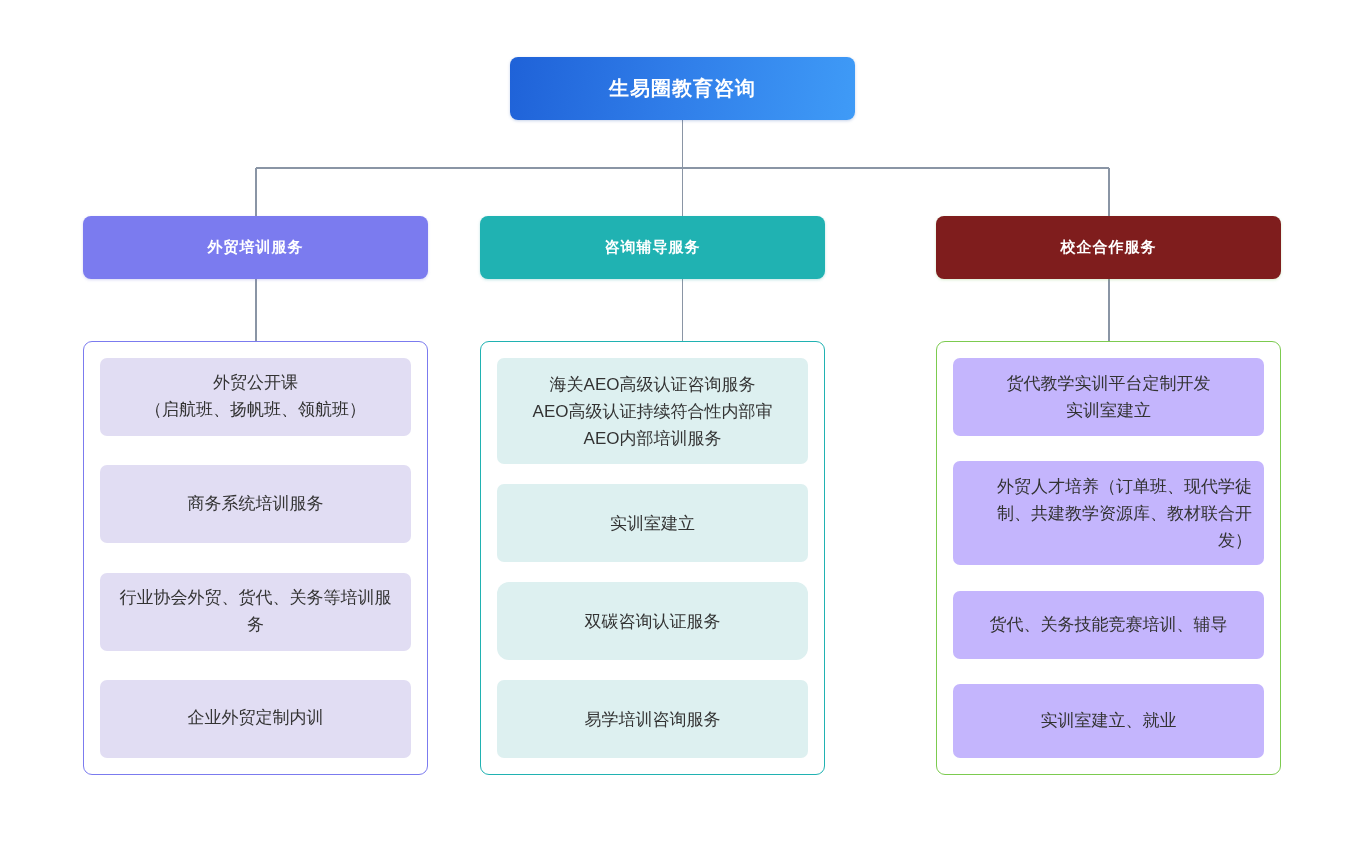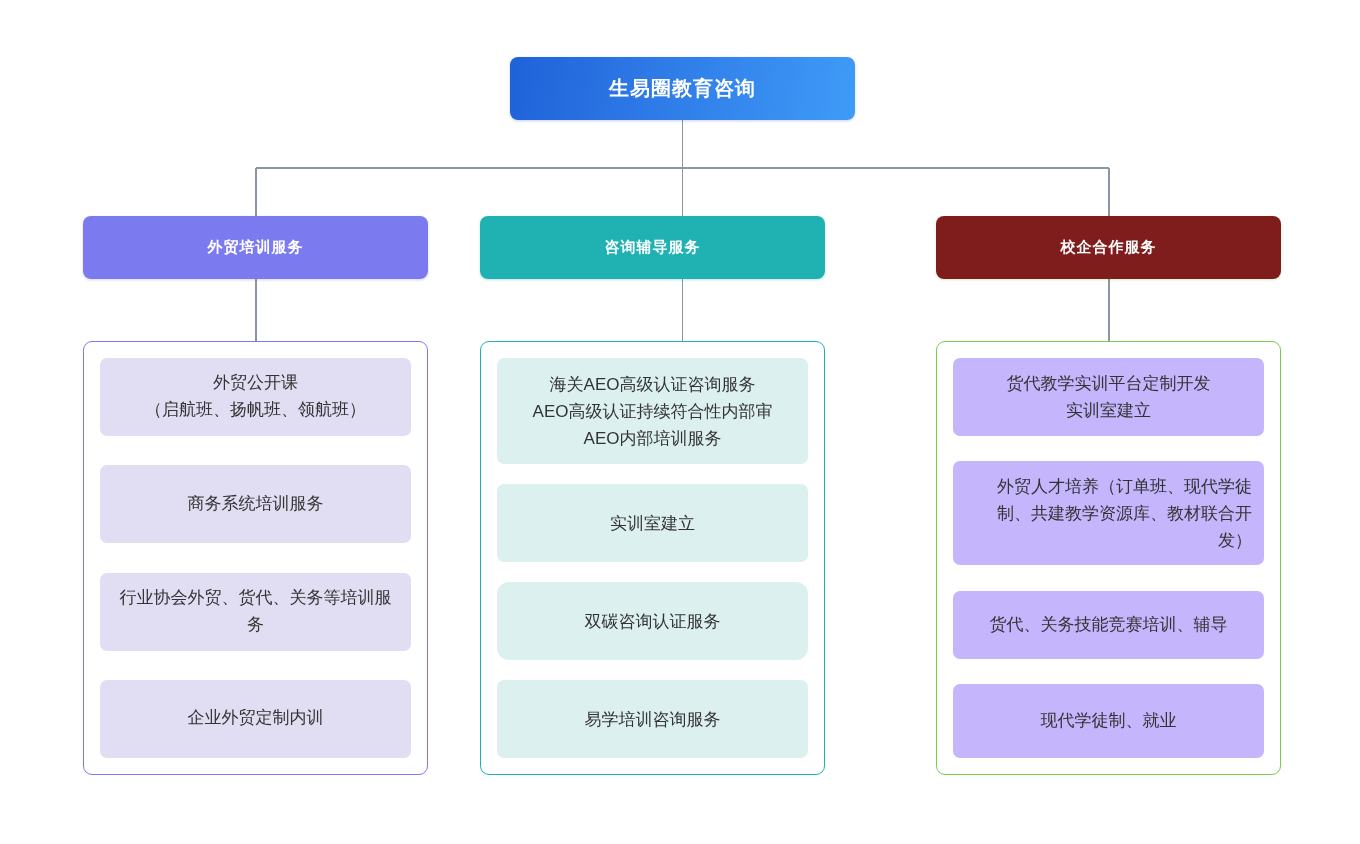--- a/index.html
+++ b/index.html
@@ -193,17 +193,17 @@
 
   <div class="column col-2">
     <div class="cat-header">
       <span class="cat-label">校企合作服务</span>
     </div>
     <div class="items-box">
       <div class="item-card">货代教学实训平台定制开发
 实训室建立</div>
       <div class="item-card">外贸人才培养（订单班、现代学徒制、共建教学资源库、教材联合开发）</div>
       <div class="item-card">货代、关务技能竞赛培训、辅导</div>
-      <div class="item-card">现代学徒制、就业</div>
+      <div class="item-card">实训室建立、就业</div>
     </div>
   </div>
 
 </div>
 
 </body></html>

